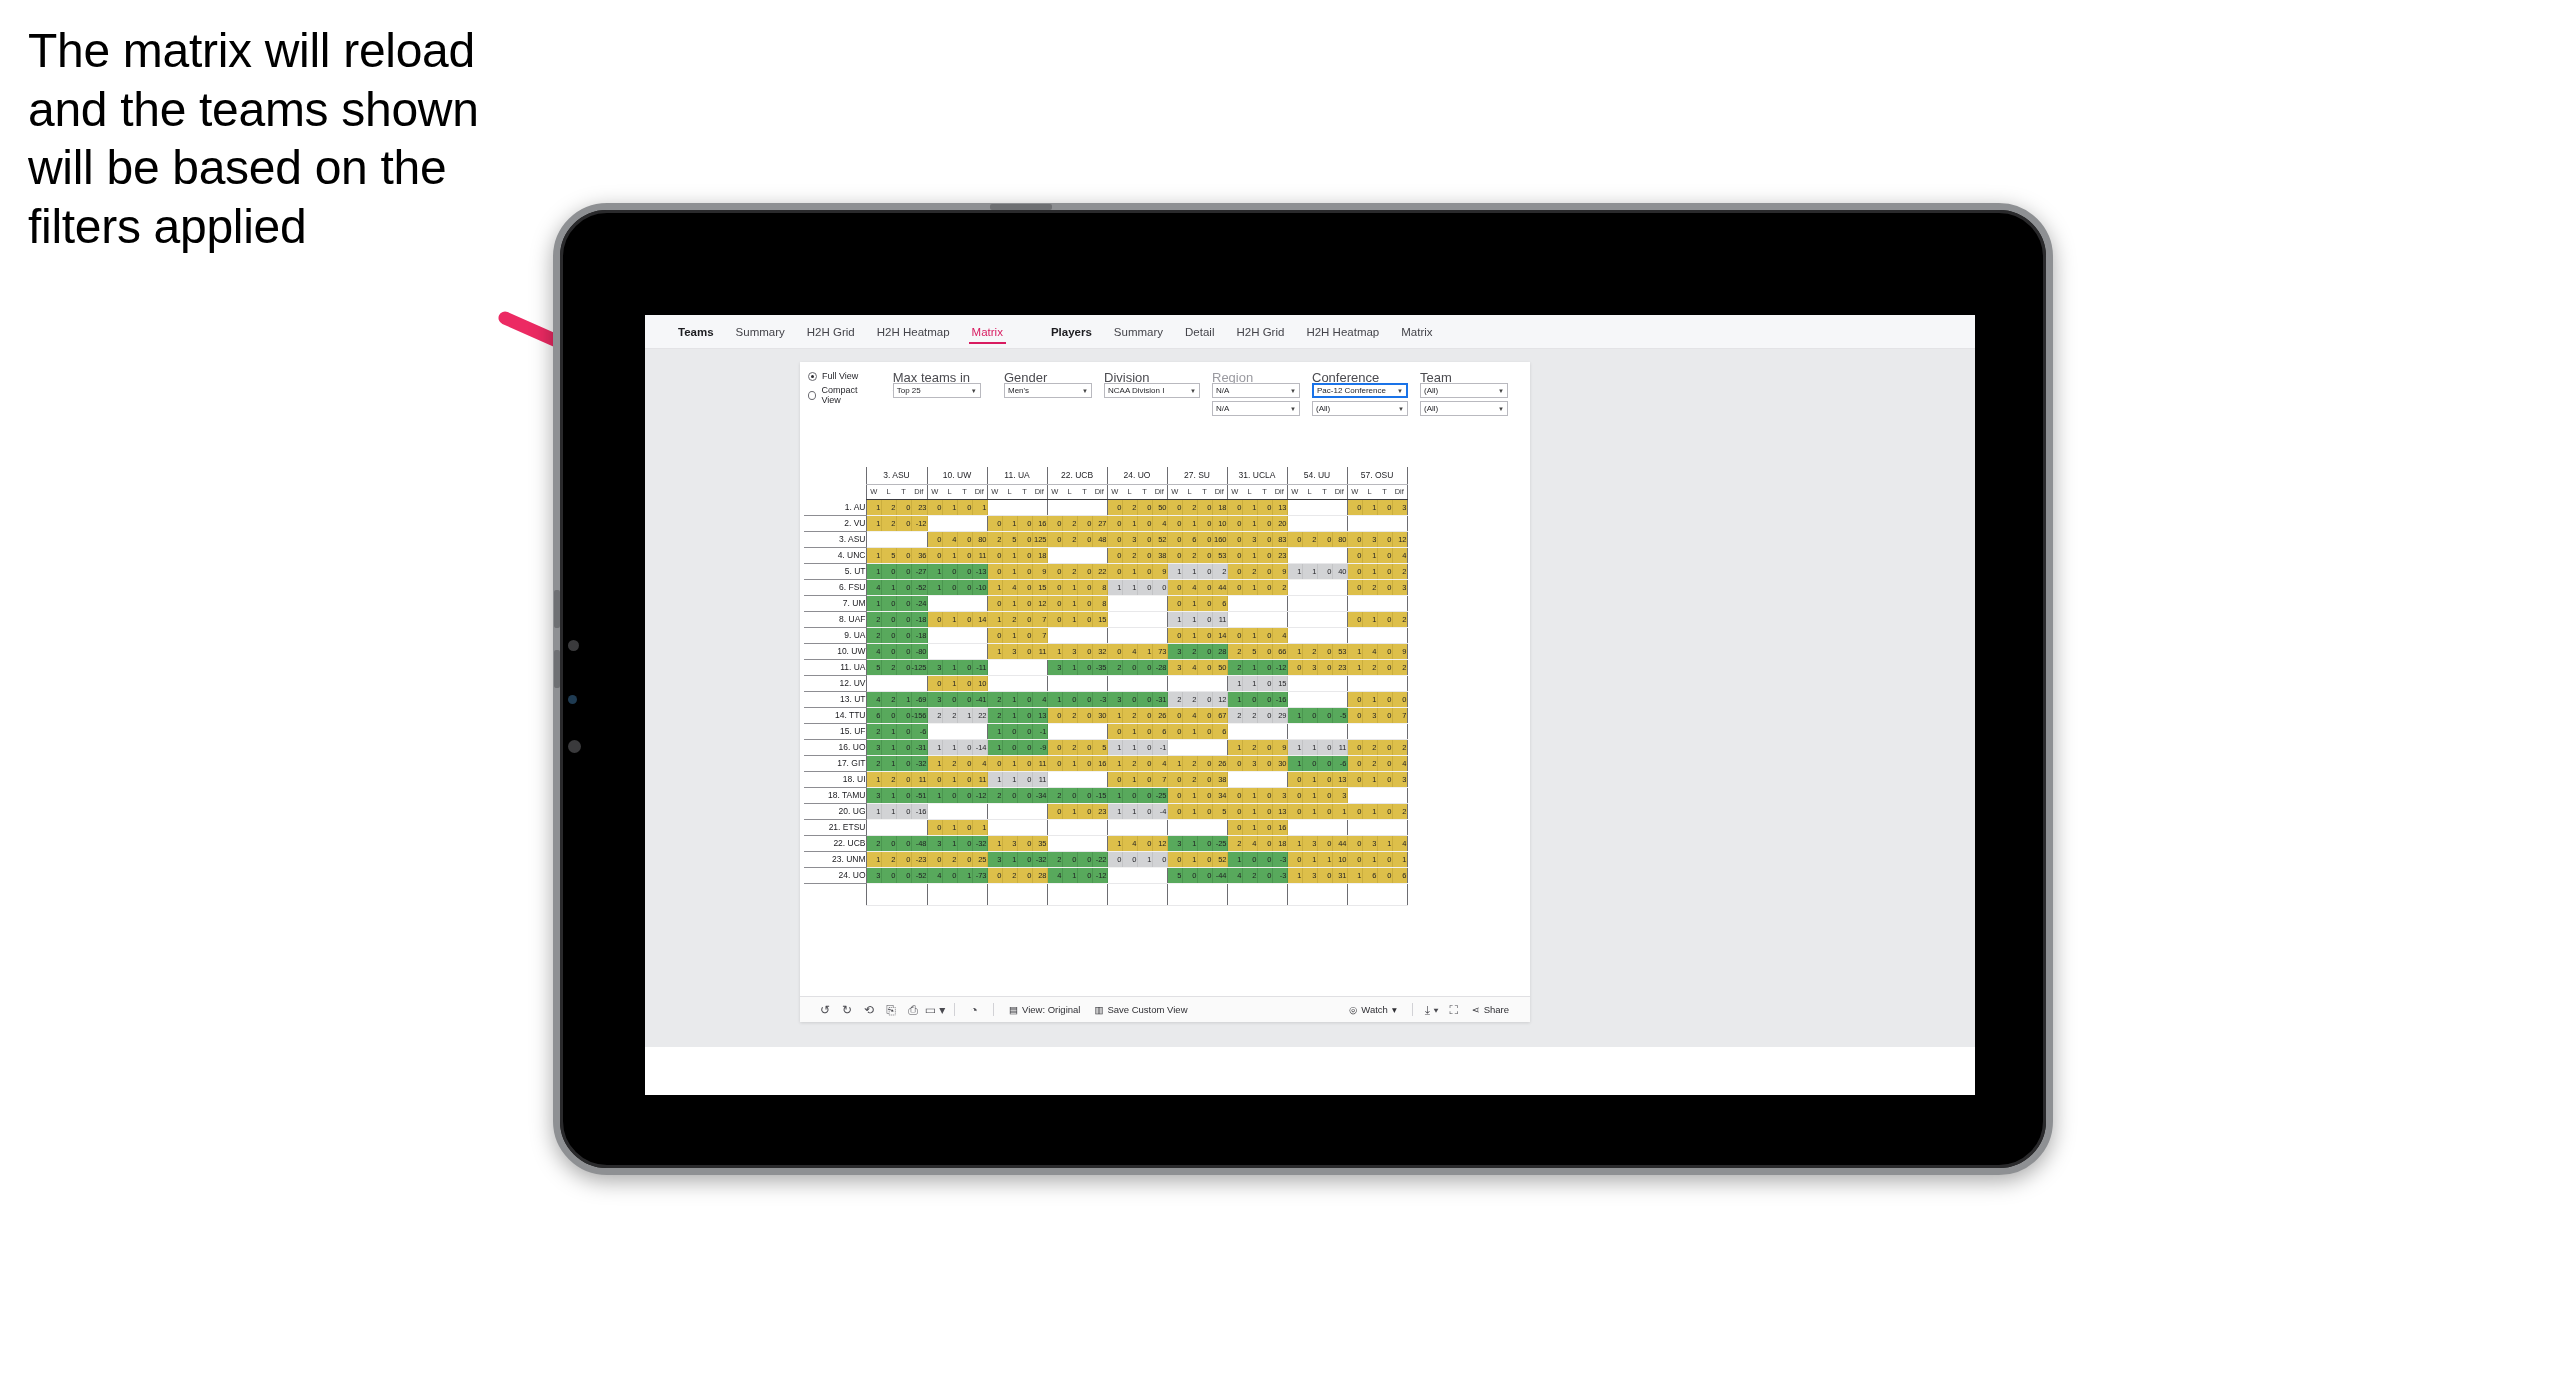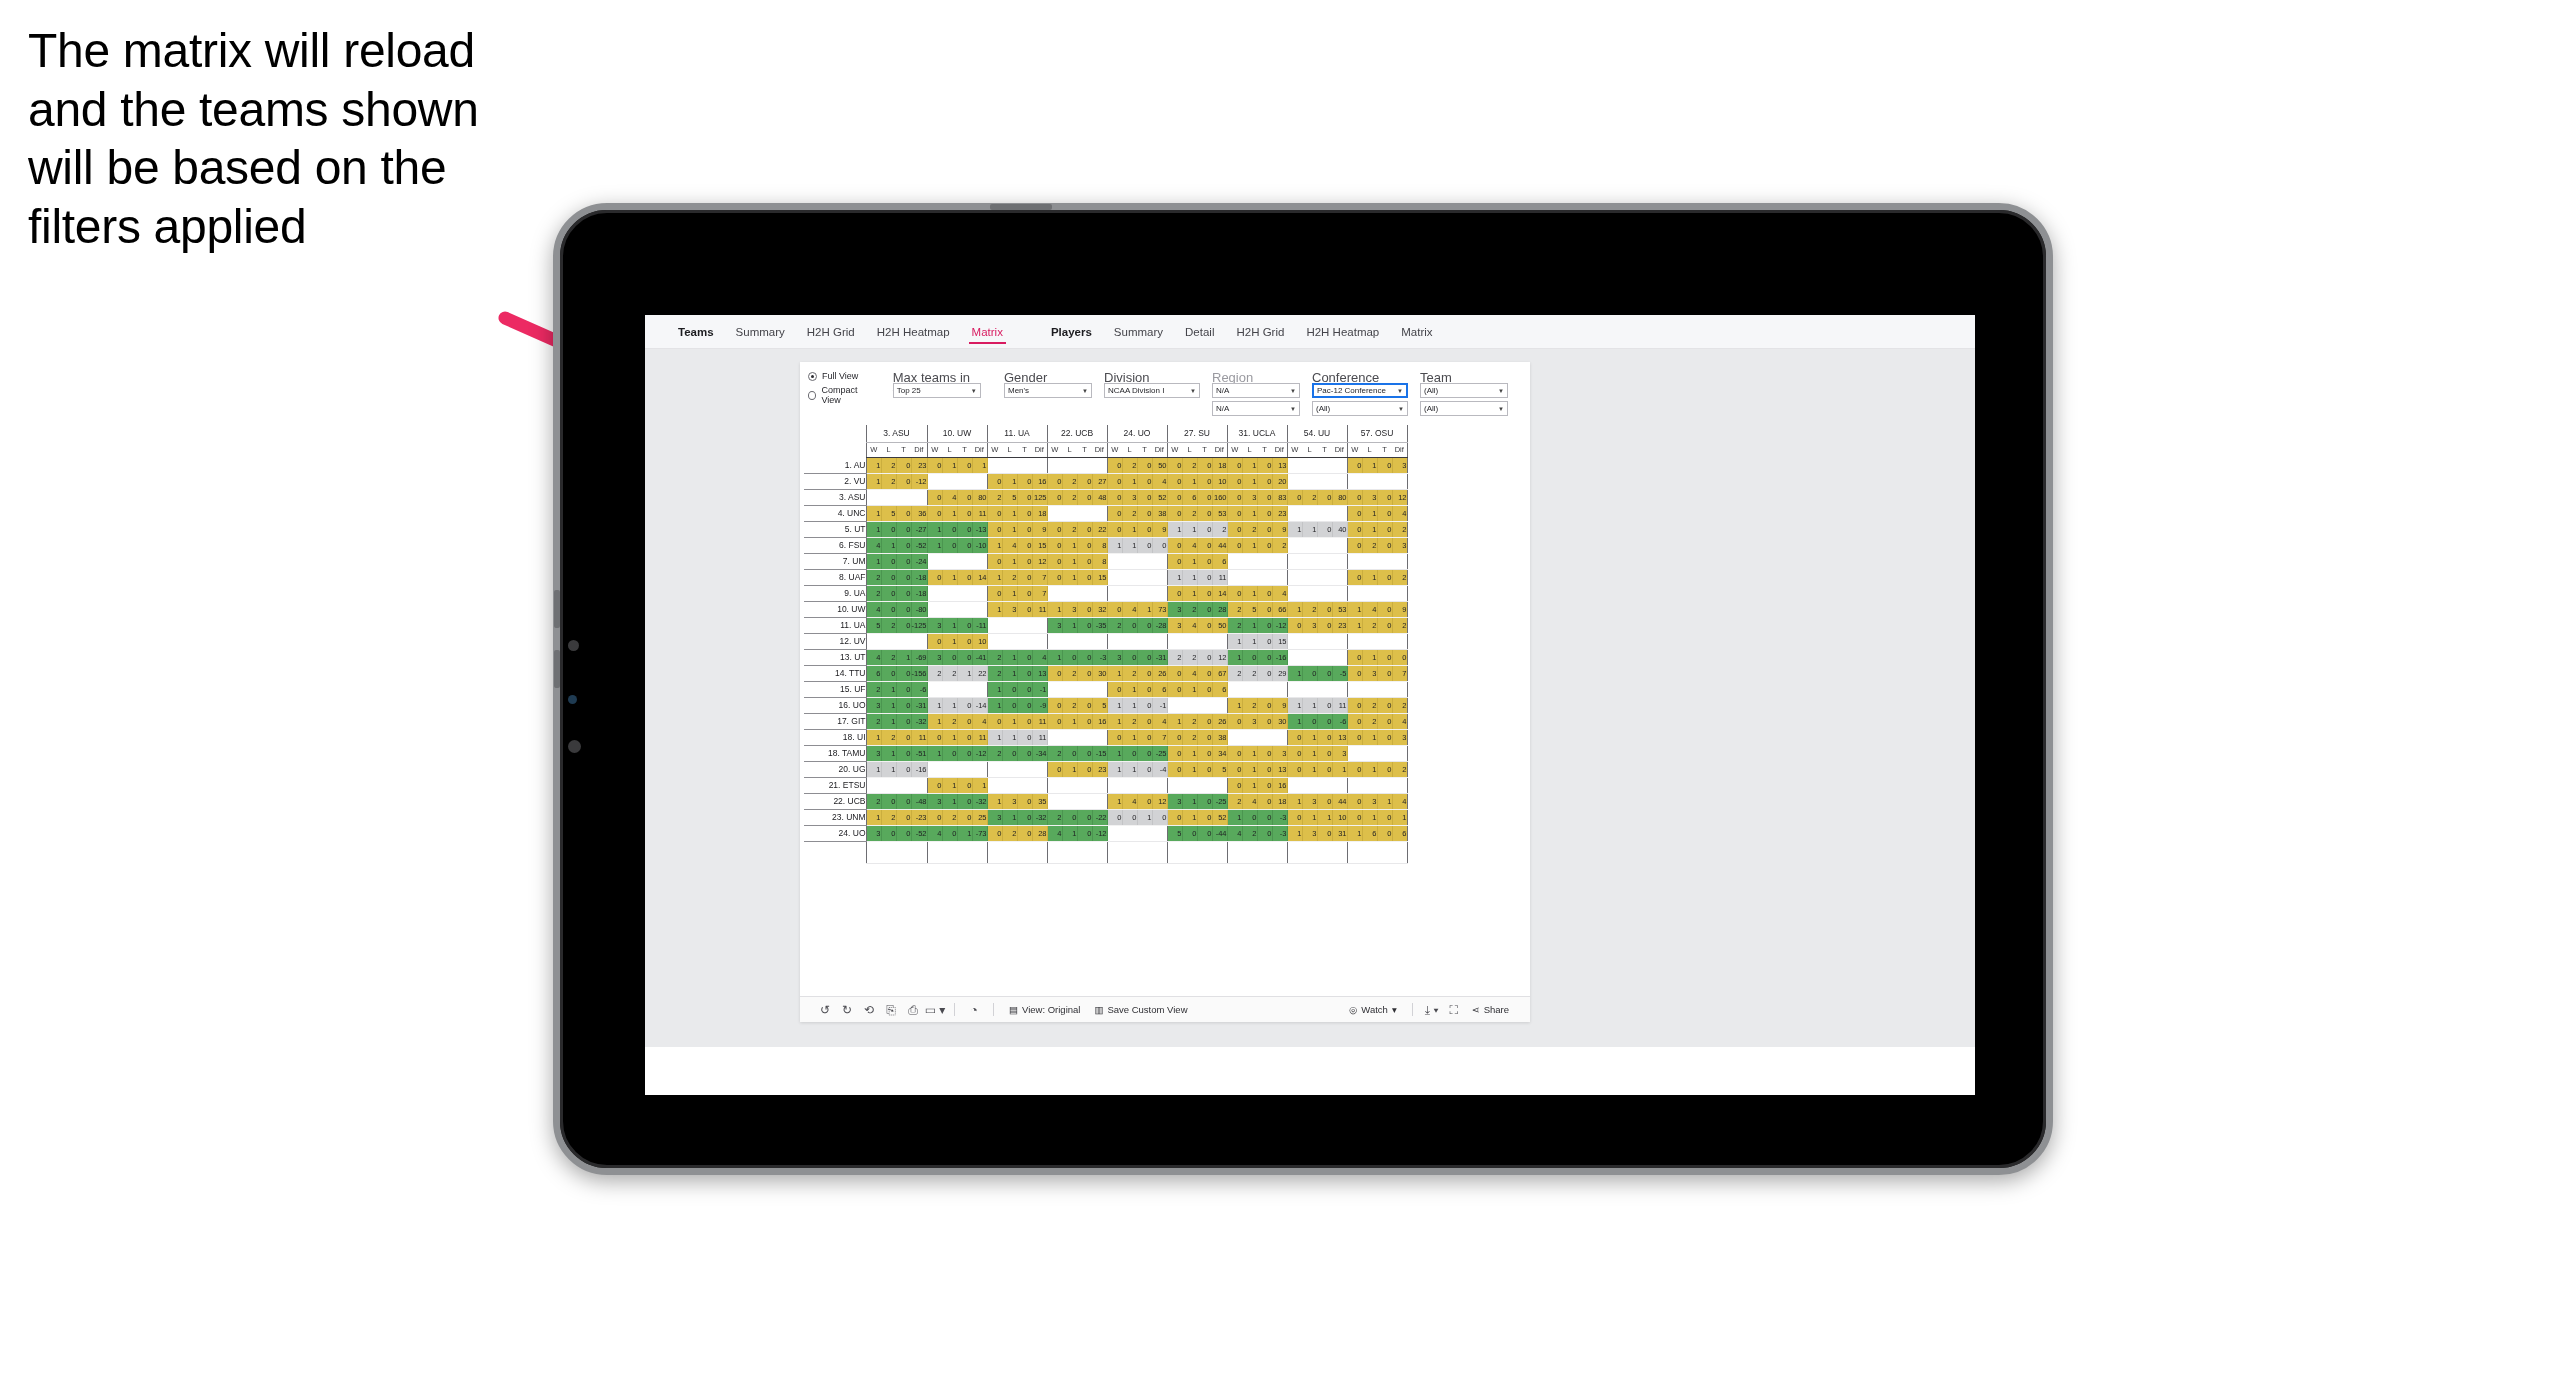--- a/index.html
+++ b/index.html
@@ -89,21 +89,21 @@
   .subnav-item.active { color:#d81b60; }
   .subnav-item.active:after {
     content:""; position:absolute; left:8px; right:8px; bottom:5px; height:2px; background:#d81b60;
   }
 
   
   #workspace { background:#e9eaec; height:calc(780px - 48px - 34px); position:relative; padding:14px 0 0 0; }
   #viz {
     position:absolute; left:155px; top:13px; width:730px; height:660px;
     background:#fff; box-shadow:0 1px 3px rgba(0,0,0,.12);
-    display:flex; flex-direction:column;
+    display:flex; flex-direction:column;gap:42px;
   }
 
   
   #filters { display:flex; padding:8px 10px 6px 8px; gap:0px; align-items:flex-start; }
   .fgroup { display:flex; flex-direction:column; margin-right:12px; }
   .flabel { font-size:13px; color:#4b4b50; margin-bottom:2px; height:11px; }
   .flabel.dim { color:#9a9aa0; }
   .fsel {
     width:88px; height:15px; border:1px solid #b9b9bf; background:#fff;
     font-size:8px; color:#1f1f24; display:flex; align-items:center;

